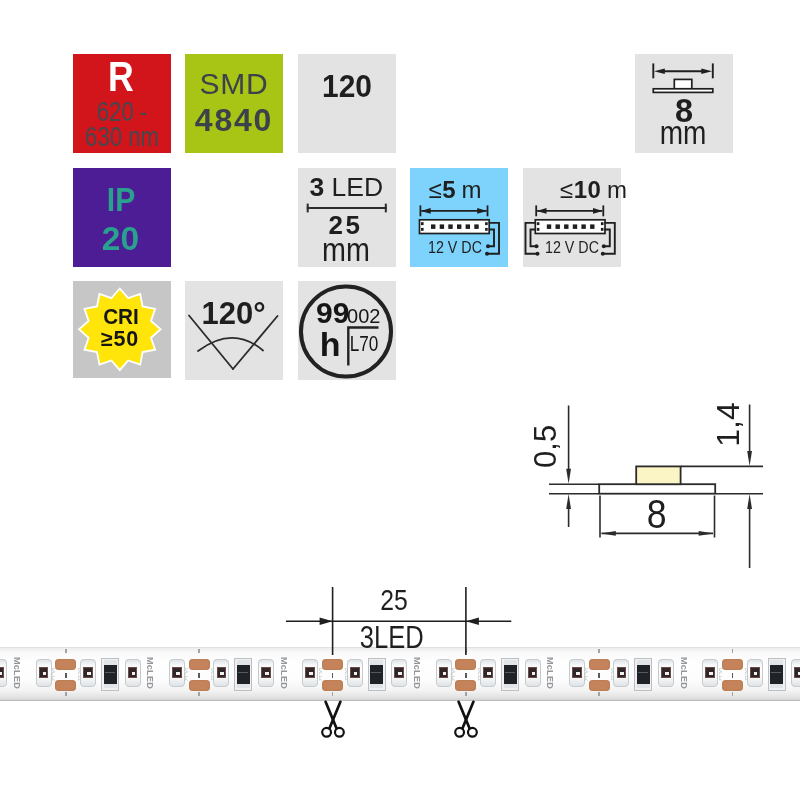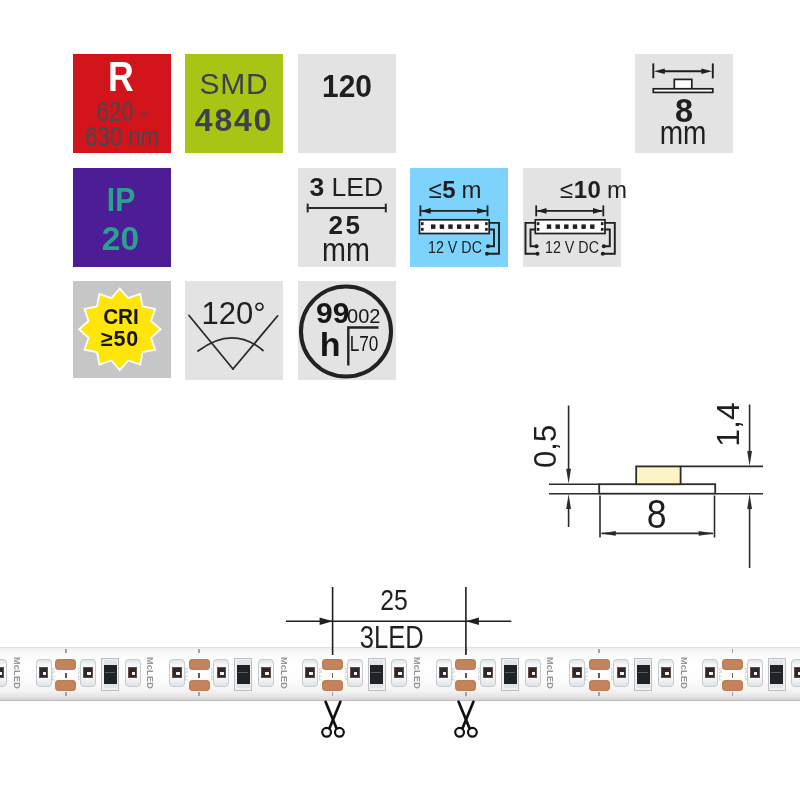--- a/index.html
+++ b/index.html
@@ -127,21 +127,21 @@
       <div style="position:absolute;left:47.5px;top:48.3px;font-size:21.5px;font-weight:700;color:#161616;line-height:1;white-space:nowrap;letter-spacing:0.8px;transform:translateX(-50%);transform-origin:center top;">≥50</div>
     </div>
 <div class="tile" style="left:185px;top:281px;width:98px;height:98.5px;background:#e3e3e3">
       <svg style="position:absolute;left:0;top:0" width="98" height="98" viewBox="0 0 98 98">
 <g stroke="#2b2b2b" stroke-width="1.8" fill="none" stroke-linecap="round">
 <line x1="4" y1="34.5" x2="48" y2="88"></line>
 <line x1="92.5" y1="35" x2="48" y2="88"></line>
 <path d="M 13,70 Q 48,44 78,69.5"></path>
 </g>
       </svg>
-      <div style="position:absolute;left:48.5px;top:17.0px;font-size:31px;font-weight:400;color:#1f1f1f;line-height:1;white-space:nowrap;transform:translateX(-50%);transform-origin:center top;">120°</div>
+      <div style="position:absolute;left:48.5px;top:17.0px;font-size:31px;font-weight:700;color:#1f1f1f;line-height:1;white-space:nowrap;transform:translateX(-50%);transform-origin:center top;">120°</div>
     </div>
 <div class="tile" style="left:297.5px;top:281px;width:98px;height:98.5px;background:#e3e3e3">
       <svg style="position:absolute;left:0;top:0" width="98" height="98" viewBox="0 0 98 98">
 <circle cx="48" cy="50.5" r="45" fill="none" stroke="#222" stroke-width="4"></circle>
 <g stroke="#222" stroke-width="2.4" fill="none">
 <polyline points="50.3,84.5 50.3,46.5 80.5,46.5"></polyline>
 </g>
       </svg>
       <div style="position:absolute;left:35.3px;top:17.1px;font-size:30px;font-weight:700;color:#161616;line-height:1;white-space:nowrap;transform:translateX(-50%);transform-origin:center top;">99</div>
       <div style="position:absolute;left:66.3px;top:25.4px;font-size:20px;font-weight:400;color:#161616;line-height:1;white-space:nowrap;transform:translateX(-50%);transform-origin:center top;">002</div>

